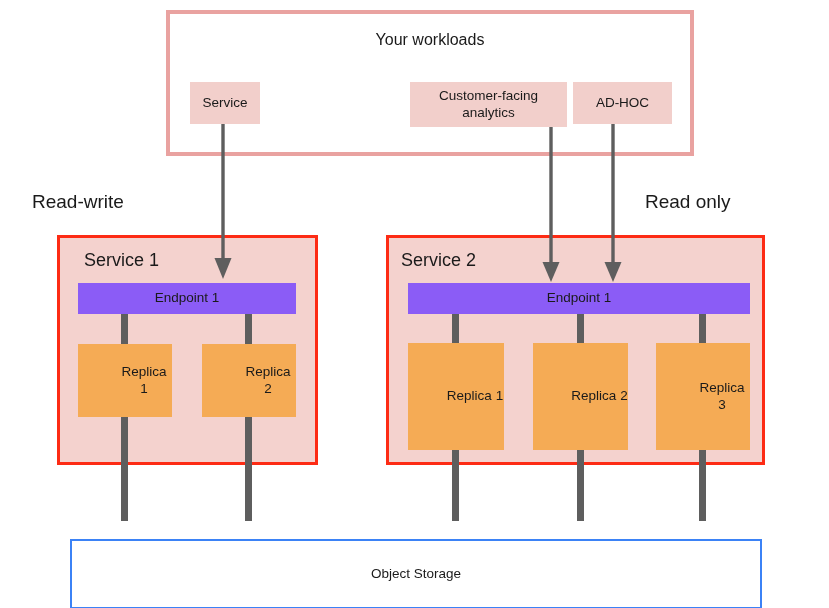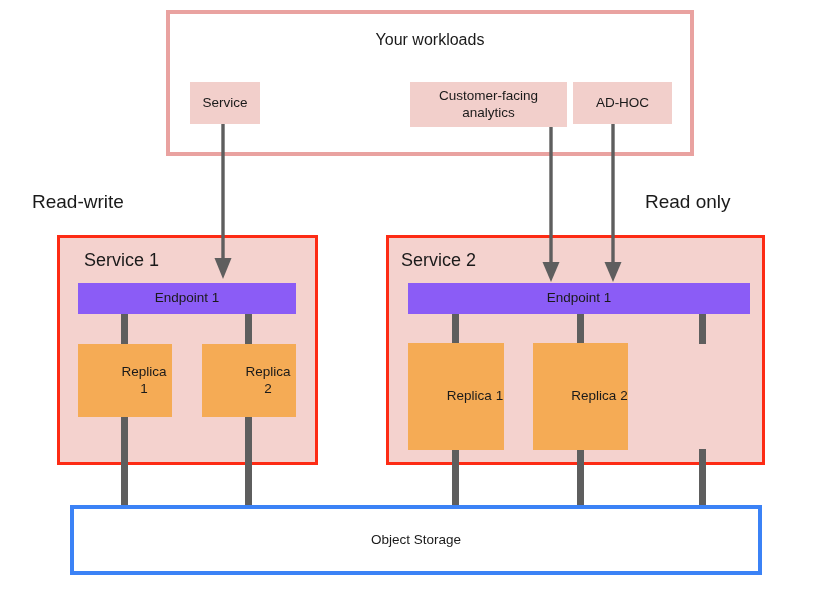--- a/index.html
+++ b/index.html
@@ -112,24 +112,24 @@
   }
   .r1a { left: 78px;  top: 344px; width: 94px; height: 73px; }
   .r1b { left: 202px; top: 344px; width: 94px; height: 73px; }
   .r2a { left: 408px; top: 343px; width: 96px; height: 107px; }
   .r2b { left: 533px; top: 343px; width: 95px; height: 107px; }
   .r2c { left: 656px; top: 343px; width: 94px; height: 107px; }
 
   
   .object-storage {
     left: 70px;
-    top: 505px;
+    top: 539px;
     width: 692px;
     height: 70px;
-    border: 4px solid #3b82f6;
+    border: 2px solid #3b82f6;
     background: #ffffff;
     font-size: 13.5px;
     color: #1a1a1a;
   }
 
   
   .connector {
     position: absolute;
     background: #5e5e5e;
     width: 7px;
@@ -181,20 +181,21 @@
   <div class="connector" style="left:577px; top:313px; height:31px;"></div>
   <div class="connector" style="left:699px; top:313px; height:31px;"></div>
 
   <div class="connector" style="left:452px; top:449px; height:72px;"></div>
   <div class="connector" style="left:577px; top:449px; height:72px;"></div>
   <div class="connector" style="left:699px; top:449px; height:72px;"></div>
 
   <div class="box endpoint endpoint-2">Endpoint 1</div>
   <div class="box replica r2a">Replica 1</div>
   <div class="box replica r2b">Replica 2</div>
+  <div class="box replica r2c">Replica 3</div>
 
   <div class="box object-storage">Object Storage</div>
 
   <svg class="arrow-svg" viewBox="0 0 829 608">
     <g stroke="#5e5e5e" stroke-width="3.4" fill="#5e5e5e">
 
       <line x1="223" y1="124" x2="223" y2="258"></line>
       <polygon points="214.5,258 231.5,258 223,279" stroke="none"></polygon>
 
       <line x1="551" y1="127" x2="551" y2="262"></line>

